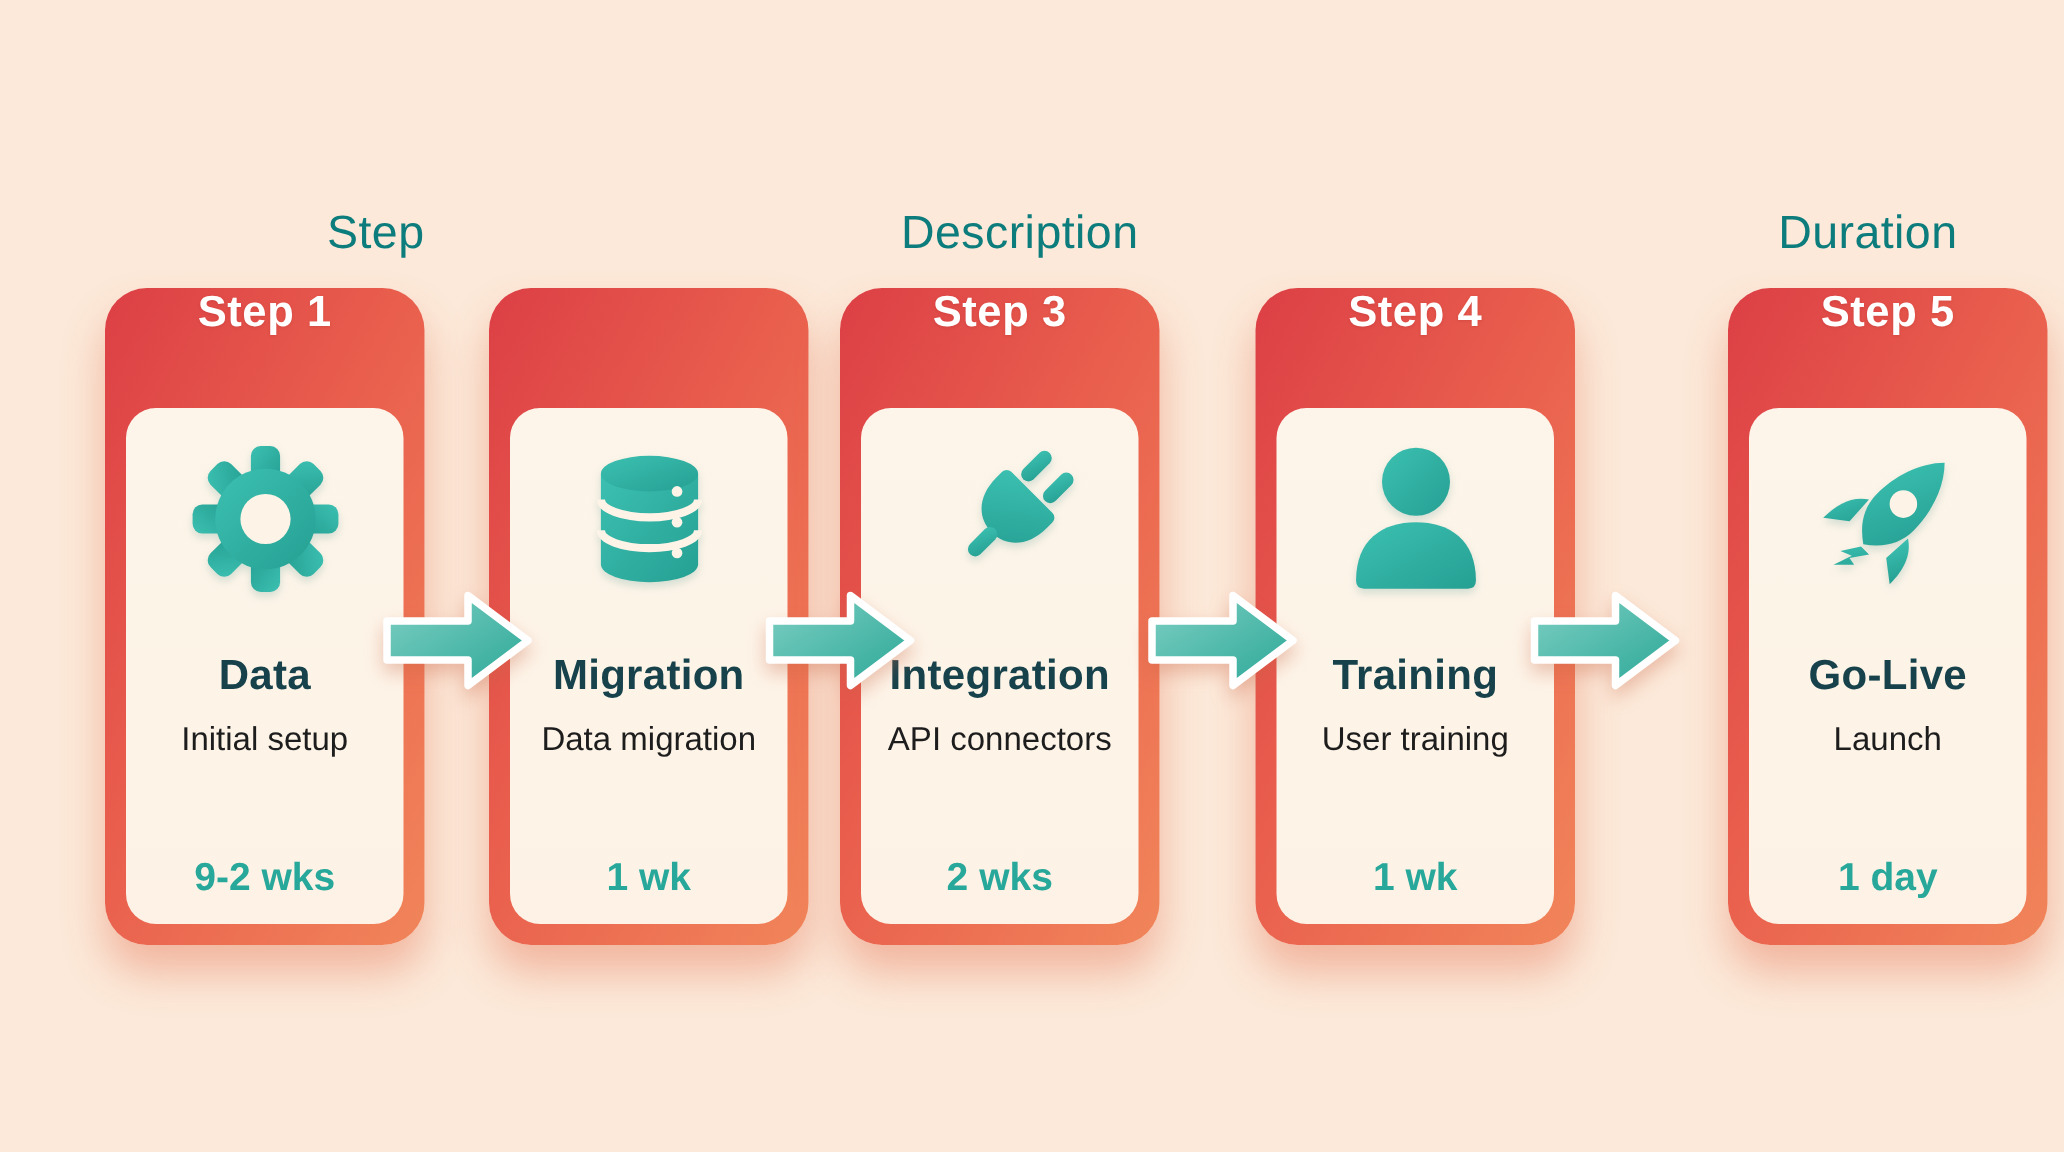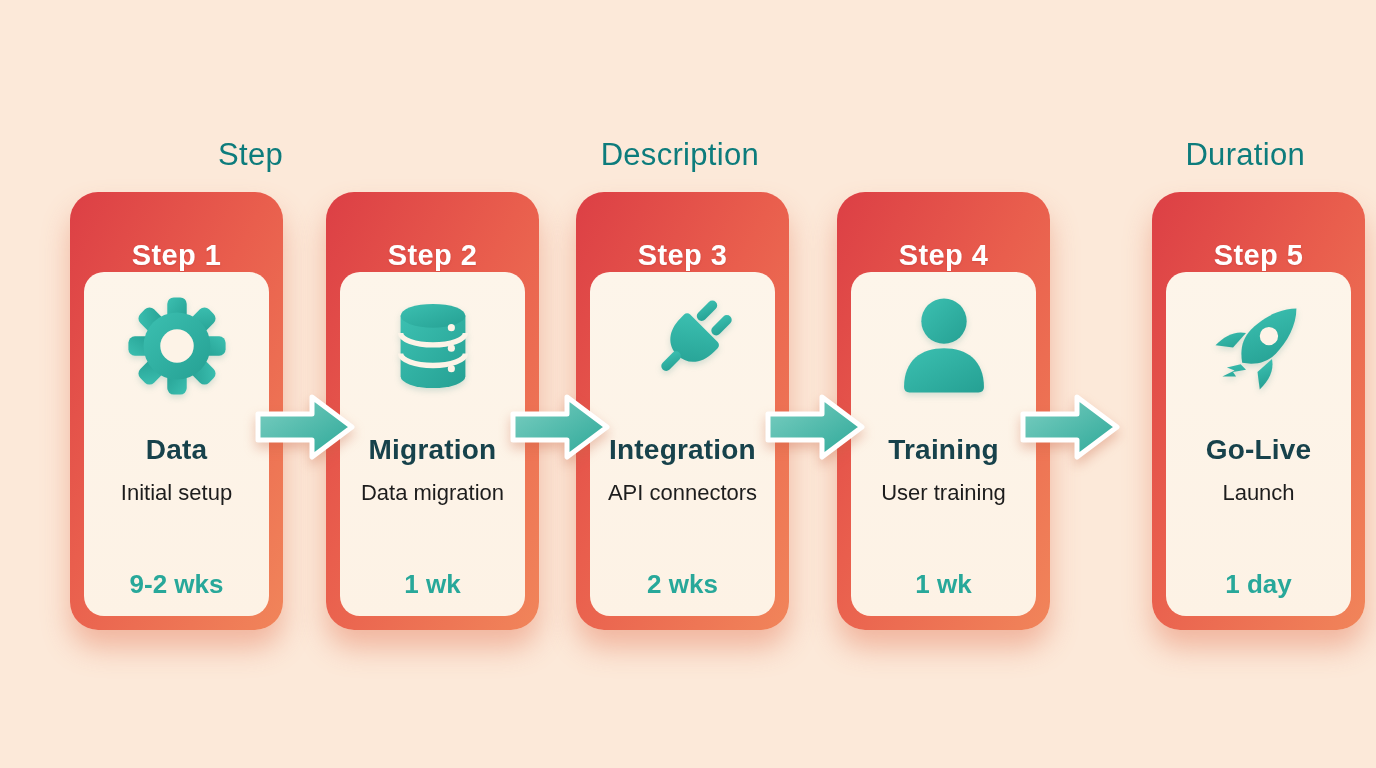--- a/index.html
+++ b/index.html
@@ -29,21 +29,21 @@
     top: 192px;
     width: 213px;
     height: 438px;
     border-radius: 28px;
     background: linear-gradient(118deg, #dc3f45 0%, #e95e4d 45%, #f1855a 100%);
     box-shadow: 0 18px 28px rgba(229, 120, 88, 0.45);
   }
   .card-header {
     height: 80px;
     display: flex;
-    align-items: flex-end;
+    align-items: flex-start;
     justify-content: center;
   }
   .step-label {
     color: #ffffff;
     font-size: 29px;
     font-weight: 700;
     letter-spacing: .4px;
     text-shadow: 0 1px 2px rgba(160,40,40,.25);
   }
   .card-panel {
@@ -128,23 +128,20 @@
         <circle cx="50" cy="50" r="15.5" fill="#fdf3e7"></circle>
       </svg>
     </div>
     <h3 class="card-title">Data</h3>
     <p class="card-desc">Initial setup</p>
     <div class="card-duration">9-2 wks</div>
   </div>
 </section>
 
 <section class="card" style="left:326px">
-  <header class="card-header">
-    <span class="step-label">Step 2</span>
-  </header>
   <div class="card-panel">
     <div class="icon-wrap">
       <svg width="108" height="108" viewBox="0 0 100 100">
         <defs>
             <linearGradient id="tg2" x1="0" y1="0" x2="1" y2="1">
           <stop offset="0" stop-color="#3cc0b1"></stop>
               <stop offset="1" stop-color="#25a093"></stop>
         </linearGradient>
           </defs>
         <path d="M20 22 L20 78 A30 11 0 0 0 80 78 L80 22 Z" fill="url(#tg2)"></path>
@@ -155,21 +152,21 @@
         <circle cx="67" cy="52" r="3.3" fill="#fdf3e7"></circle>
         <circle cx="67" cy="71" r="3.3" fill="#fdf3e7"></circle>
       </svg>
     </div>
     <h3 class="card-title">Migration</h3>
     <p class="card-desc">Data migration</p>
     <div class="card-duration">1 wk</div>
   </div>
 </section>
 
-<section class="card" style="left:576px">
+<section class="card" style="left:560px">
   <header class="card-header">
     <span class="step-label">Step 3</span>
   </header>
   <div class="card-panel">
     <div class="icon-wrap">
       <svg width="108" height="108" viewBox="0 0 100 100">
         <defs>
             <linearGradient id="tg3" x1="0" y1="0" x2="1" y2="1">
           <stop offset="0" stop-color="#3cc0b1"></stop>
               <stop offset="1" stop-color="#25a093"></stop>

